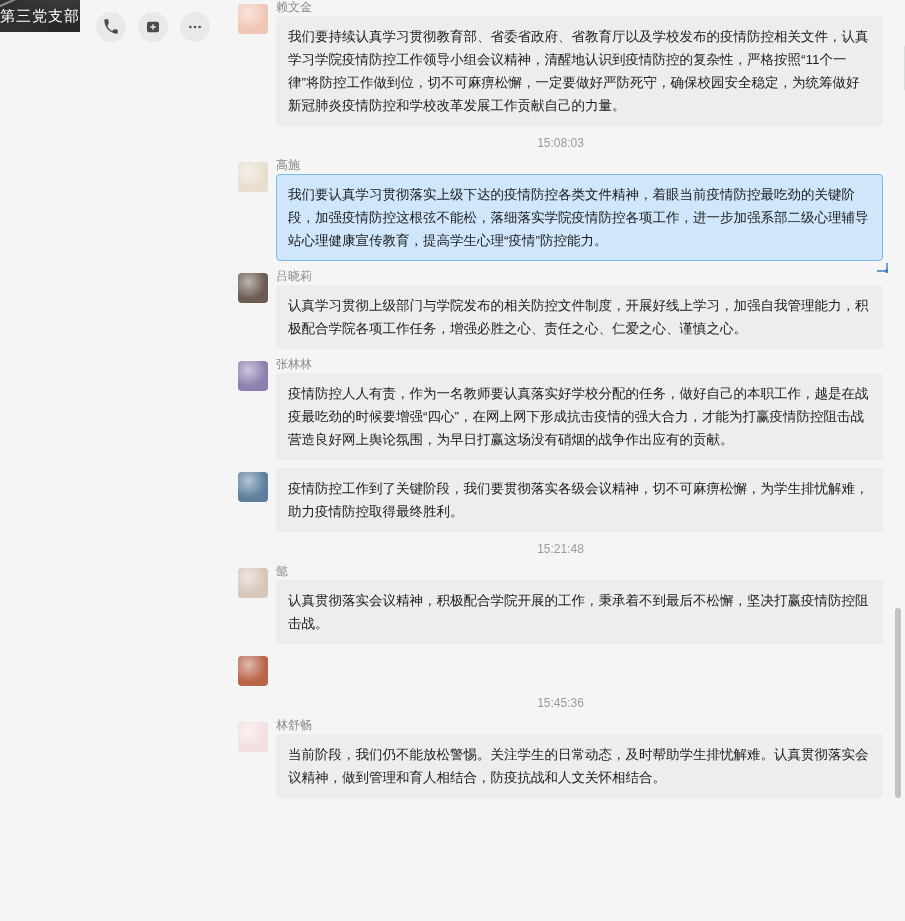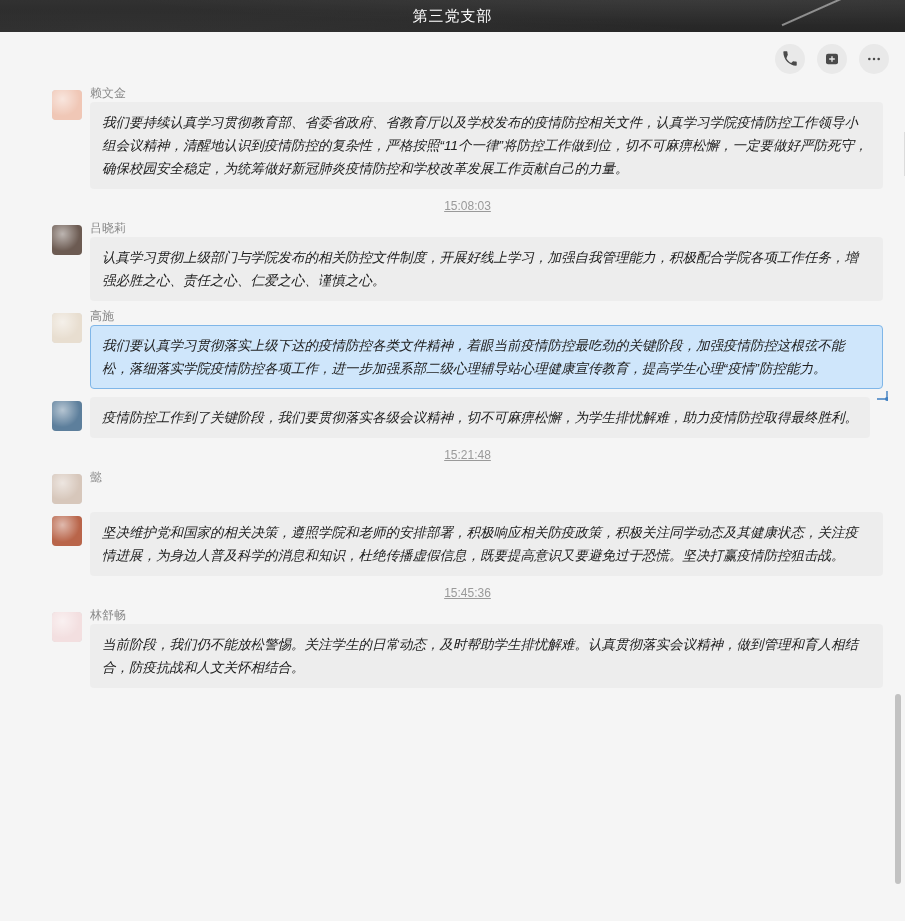--- a/index.html
+++ b/index.html
@@ -8,21 +8,21 @@
     width: 905px; height: 921px;
     background: #f5f5f5;
     font-family: "Liberation Sans", "DejaVu Sans", sans-serif;
     overflow: hidden;
   }
   #app {
     position: relative;
     width: 905px; height: 921px;
     background: #f5f5f5;
     display: flex;
-    flex-direction: column;
+    flex-direction: row;
   }
 
   
   .titlebar {
     height: 32px;
     background: #2b2b2b;
     color: #ffffff;
     display: flex;
     align-items: center;
     justify-content: center;
@@ -77,28 +77,26 @@
     color: #4a4a4a;
   }
   .tool-btn svg { display: block; }
 
   
   .chat {
     flex: 1 1 auto;
     position: relative;
     overflow: hidden;
     padding: 0 22px 10px 12px;
-    margin-left: 40px;
   }
   .timestamp {
     text-align: center;
     color: #9a9a9a;
     font-size: 12px;
     margin: 10px 0 8px 0;
-    text-decoration: underline;
   }
   .msg {
     display: flex;
     align-items: flex-start;
     margin-bottom: 8px;
   }
   .avatar {
     width: 30px; height: 30px;
     border-radius: 4px;
     flex: 0 0 30px;
@@ -126,21 +124,20 @@
     display: inline-block;
     max-width: 820px;
     background: #ededed;
     border-radius: 4px;
     padding: 9px 12px;
     font-size: 13.5px;
     line-height: 23px;
     color: #202020;
     position: relative;
     word-break: break-all;
-    font-style: italic;
   }
   .bubble.selected {
     background: #cfe6fb;
     border: 1px solid #7fb6e8;
     padding: 8px 11px;
   }
   .bubble .sel-handle {
     position: absolute;
     right: -6px;
     bottom: -10px;
@@ -209,51 +206,57 @@
   <div class="chat" id="chat-list">
       <div class="msg">
         <div class="avatar">
           <div class="ava-inner" style="background: radial-gradient(circle at 35% 30%, rgba(255, 255, 255, 0.55), rgba(255, 255, 255, 0) 60%), rgb(240, 199, 182);"></div>
         </div>
         <div class="msg-body"><div class="sender">赖文金</div><div class="bubble">我们要持续认真学习贯彻教育部、省委省政府、省教育厅以及学校发布的疫情防控相关文件，认真学习学院疫情防控工作领导小组会议精神，清醒地认识到疫情防控的复杂性，严格按照“11个一律”将防控工作做到位，切不可麻痹松懈，一定要做好严防死守，确保校园安全稳定，为统筹做好新冠肺炎疫情防控和学校改革发展工作贡献自己的力量。</div></div>
       </div>
       <div class="timestamp">15:08:03</div>
       <div class="msg">
         <div class="avatar">
-          <div class="ava-inner" style="background: radial-gradient(circle at 35% 30%, rgba(255, 255, 255, 0.55), rgba(255, 255, 255, 0) 60%), rgb(108, 91, 82);"></div>
-        </div>
-        <div class="msg-body"><div class="sender">吕晓莉</div><div class="bubble">认真学习贯彻上级部门与学院发布的相关防控文件制度，开展好线上学习，加强自我管理能力，积极配合学院各项工作任务，增强必胜之心、责任之心、仁爱之心、谨慎之心。</div></div>
-      </div>
-      <div class="msg">
-        <div class="avatar">
           <div class="ava-inner" style="background: radial-gradient(circle at 35% 30%, rgba(255, 255, 255, 0.55), rgba(255, 255, 255, 0) 60%), rgb(232, 222, 208);"></div>
         </div>
         <div class="msg-body"><div class="sender">高施</div><div class="bubble selected">我们要认真学习贯彻落实上级下达的疫情防控各类文件精神，着眼当前疫情防控最吃劲的关键阶段，加强疫情防控这根弦不能松，落细落实学院疫情防控各项工作，进一步加强系部二级心理辅导站心理健康宣传教育，提高学生心理“疫情”防控能力。<span class="sel-handle"><svg width="12" height="12" viewBox="0 0 12 12">
                 <path d="M1 9 L11 9 L11 1" fill="none" stroke="#3f7fc1" stroke-width="1.4"></path>
                 <circle cx="11" cy="9" r="2" fill="#3f7fc1"></circle>
               </svg></span></div></div>
       </div>
       <div class="msg">
         <div class="avatar">
+          <div class="ava-inner" style="background: radial-gradient(circle at 35% 30%, rgba(255, 255, 255, 0.55), rgba(255, 255, 255, 0) 60%), rgb(108, 91, 82);"></div>
+        </div>
+        <div class="msg-body"><div class="sender">吕晓莉</div><div class="bubble">认真学习贯彻上级部门与学院发布的相关防控文件制度，开展好线上学习，加强自我管理能力，积极配合学院各项工作任务，增强必胜之心、责任之心、仁爱之心、谨慎之心。</div></div>
+      </div>
+      <div class="msg">
+        <div class="avatar">
+          <div class="ava-inner" style="background: radial-gradient(circle at 35% 30%, rgba(255, 255, 255, 0.55), rgba(255, 255, 255, 0) 60%), rgb(142, 127, 174);"></div>
+        </div>
+        <div class="msg-body"><div class="sender">张林林</div><div class="bubble">疫情防控人人有责，作为一名教师要认真落实好学校分配的任务，做好自己的本职工作，越是在战疫最吃劲的时候要增强“四心”，在网上网下形成抗击疫情的强大合力，才能为打赢疫情防控阻击战营造良好网上舆论氛围，为早日打赢这场没有硝烟的战争作出应有的贡献。</div></div>
+      </div>
+      <div class="msg">
+        <div class="avatar">
           <div class="ava-inner" style="background: radial-gradient(circle at 35% 30%, rgba(255, 255, 255, 0.55), rgba(255, 255, 255, 0) 60%), rgb(93, 127, 156);"></div>
         </div>
         <div class="msg-body"><div class="bubble">疫情防控工作到了关键阶段，我们要贯彻落实各级会议精神，切不可麻痹松懈，为学生排忧解难，助力疫情防控取得最终胜利。</div></div>
       </div>
       <div class="timestamp">15:21:48</div>
       <div class="msg">
         <div class="avatar">
           <div class="ava-inner" style="background: radial-gradient(circle at 35% 30%, rgba(255, 255, 255, 0.55), rgba(255, 255, 255, 0) 60%), rgb(215, 199, 187);"></div>
         </div>
-        <div class="msg-body"><div class="sender">懿</div></div>
+        <div class="msg-body"><div class="sender">懿</div><div class="bubble">认真贯彻落实会议精神，积极配合学院开展的工作，秉承着不到最后不松懈，坚决打赢疫情防控阻击战。</div></div>
       </div>
       <div class="msg">
         <div class="avatar">
           <div class="ava-inner" style="background: radial-gradient(circle at 35% 30%, rgba(255, 255, 255, 0.55), rgba(255, 255, 255, 0) 60%), rgb(185, 101, 74);"></div>
         </div>
-        <div class="msg-body"><div class="bubble">坚决维护党和国家的相关决策，遵照学院和老师的安排部署，积极响应相关防疫政策，积极关注同学动态及其健康状态，关注疫情进展，为身边人普及科学的消息和知识，杜绝传播虚假信息，既要提高意识又要避免过于恐慌。坚决打赢疫情防控狙击战。</div></div>
+        <div class="msg-body"></div>
       </div>
       <div class="timestamp">15:45:36</div>
       <div class="msg">
         <div class="avatar">
           <div class="ava-inner" style="background: radial-gradient(circle at 35% 30%, rgba(255, 255, 255, 0.55), rgba(255, 255, 255, 0) 60%), rgb(243, 223, 224);"></div>
         </div>
         <div class="msg-body"><div class="sender">林舒畅</div><div class="bubble">当前阶段，我们仍不能放松警惕。关注学生的日常动态，及时帮助学生排忧解难。认真贯彻落实会议精神，做到管理和育人相结合，防疫抗战和人文关怀相结合。</div></div>
       </div>
     <div class="edge-divider"></div>
     <div class="scrollbar-track">

